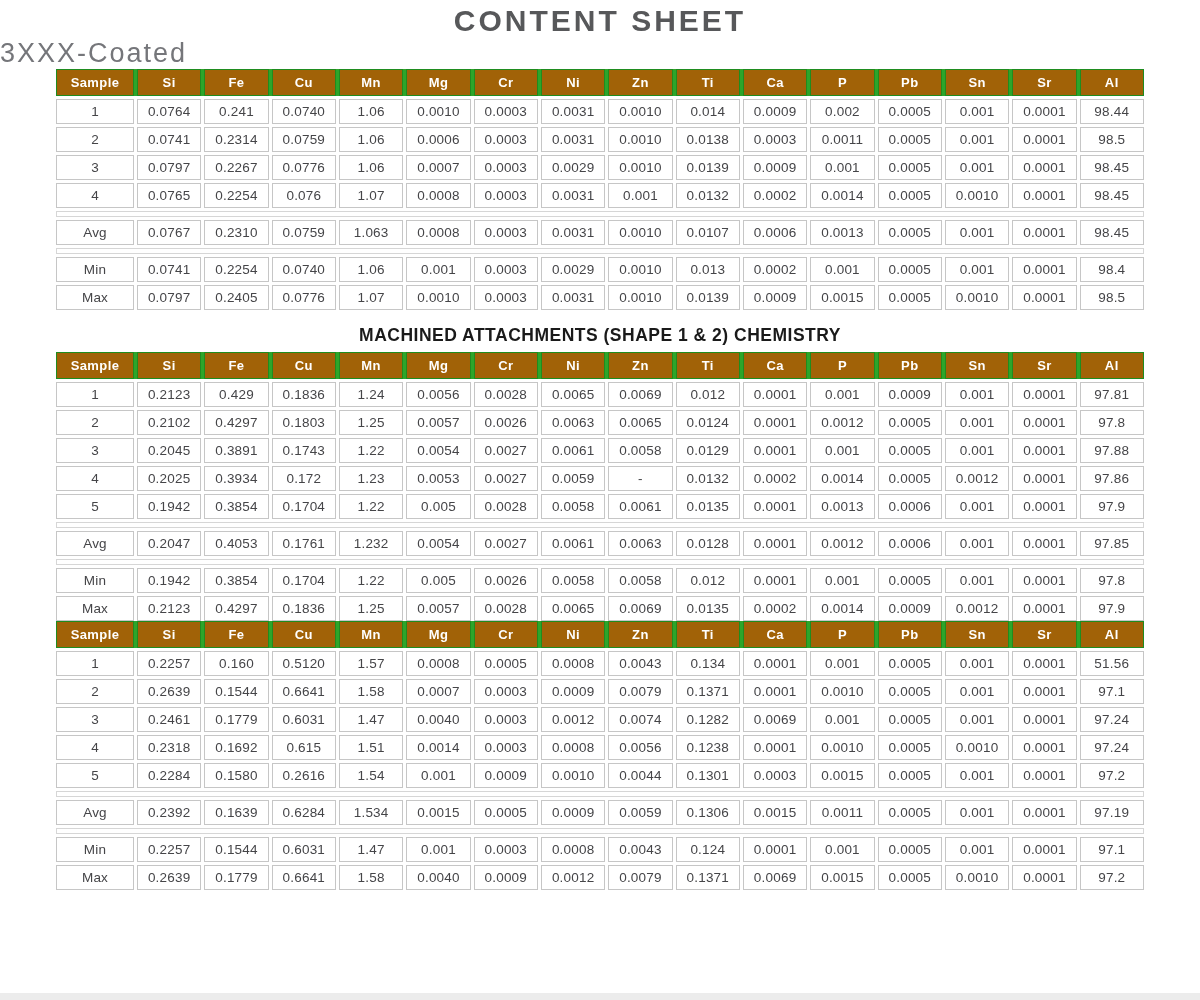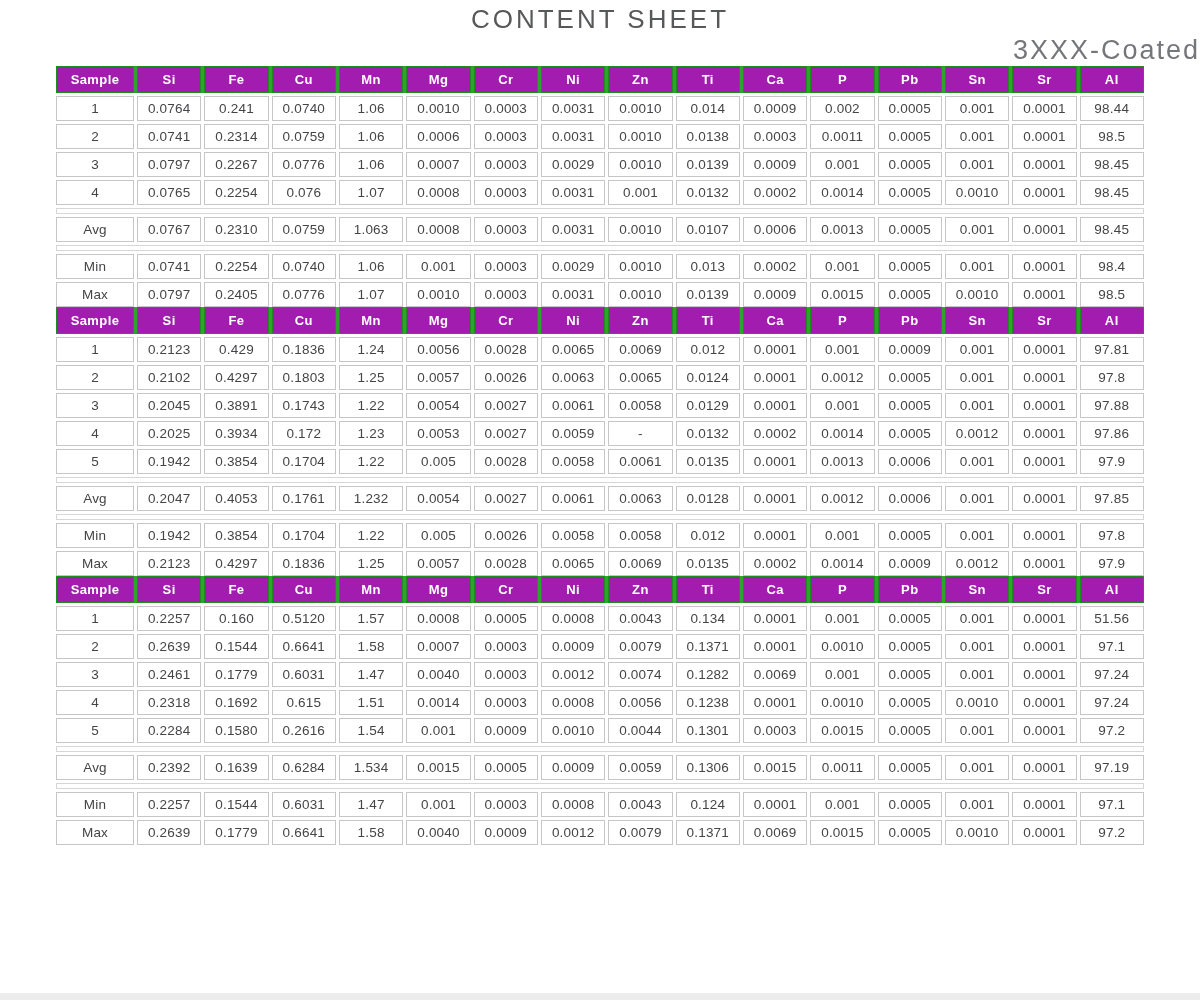--- a/index.html
+++ b/index.html
@@ -1,28 +1,28 @@
 <!DOCTYPE html>
 <html><head>
 <meta charset="utf-8">
 <style>
   html,body{margin:0;padding:0;background:#ffffff;}
   body{width:1200px;height:1000px;font-family:"Liberation Sans",sans-serif;-webkit-font-smoothing:antialiased;}
   .page{position:relative;width:1200px;height:1000px;background:#fff;overflow:hidden;}
-  .page-title{margin:4px 0 0;text-align:center;font-size:26px;font-weight:400;letter-spacing:3px;color:#57585a;}
-  .page-subtitle{margin:0;text-align:right;font-size:27px;font-weight:400;letter-spacing:2px;color:#75767a;}
+  .page-title{margin:4px 0 0;text-align:center;font-size:30px;font-weight:700;letter-spacing:3px;color:#57585a;}
+  .page-subtitle{margin:0;text-align:left;font-size:27px;font-weight:400;letter-spacing:2px;color:#75767a;}
   .section-title{margin:15px 0 6px;text-align:center;font-size:17.5px;font-weight:700;letter-spacing:.5px;color:#1a1a1a;}
   .chem-table{width:1088px;margin:0 auto;}
   .row{display:flex;gap:3px;margin-top:3px;}
   .row.head{margin-top:0;background:#2da52a;}
   .cell{flex:1 1 0;box-sizing:border-box;border:1px solid #c6c6c6;background:#fff;
         text-align:center;padding:4px 1px;font-size:13.5px;font-weight:500;
         color:#454548;letter-spacing:.2px;white-space:nowrap;overflow:hidden;}
   .cell.c0{flex:0 0 78px;}
-  .head .cell{background:#a21caf;border-color:#1f8c1f;color:#ffffff;font-weight:700;
+  .head .cell{background:#a16207;border-color:#1f8c1f;color:#ffffff;font-weight:700;
               font-size:13px;letter-spacing:.4px;padding:5px 1px;}
   .spacer{height:4px;border:1px solid #d6d6d6;margin-top:3px;background:#fff;}
   .bottom-strip{position:absolute;left:0;bottom:0;width:100%;height:7px;background:#ececec;}
 </style>
 </head>
 <body>
 
 <div class="page">
   <h1 class="page-title">CONTENT SHEET</h1>
   <h2 class="page-subtitle">3XXX-Coated</h2>
@@ -172,20 +172,21 @@
           <div class="cell">0.0015</div>
           <div class="cell">0.0005</div>
           <div class="cell">0.0010</div>
           <div class="cell">0.0001</div>
           <div class="cell">98.5</div>
         </div>
       </div>
   </section>
 
   <section>
+    <h3 class="section-title">MACHINED ATTACHMENTS (SHAPE 1 &amp; 2) CHEMISTRY</h3>
     <div class="chem-table">
         <div class="row head">
           <div class="cell c0">Sample</div>
           <div class="cell">Si</div>
           <div class="cell">Fe</div>
           <div class="cell">Cu</div>
           <div class="cell">Mn</div>
           <div class="cell">Mg</div>
           <div class="cell">Cr</div>
           <div class="cell">Ni</div>

